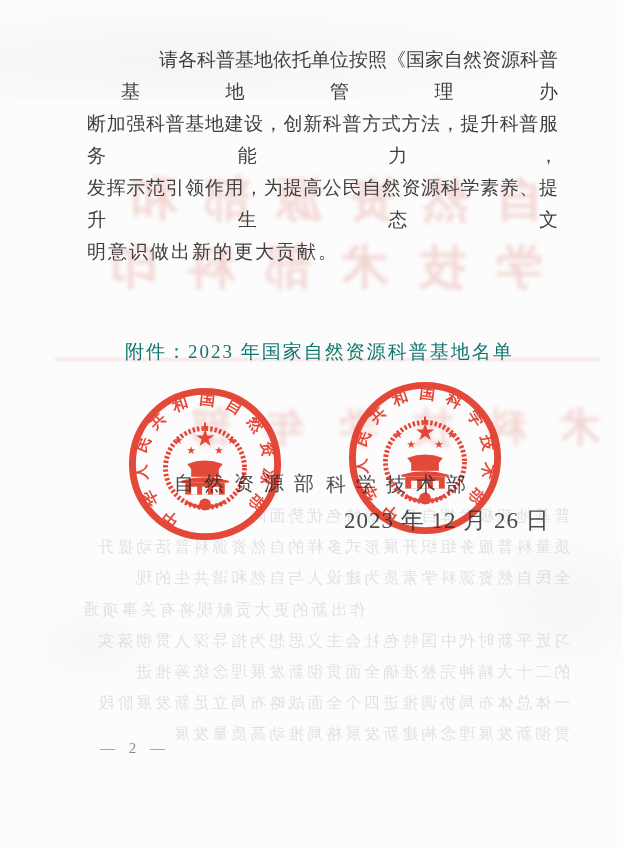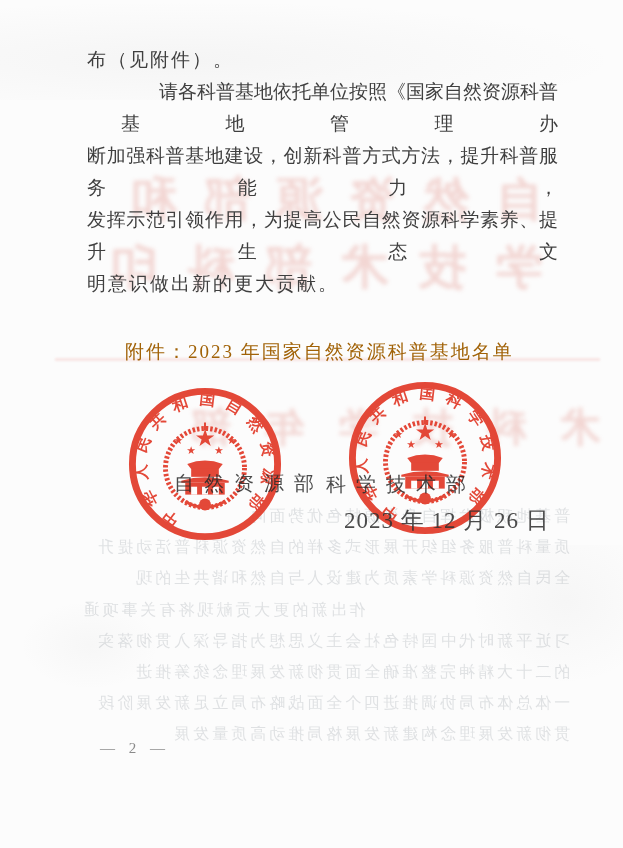--- a/index.html
+++ b/index.html
@@ -50,21 +50,21 @@
   .doc-text{
     position:absolute;left:87px;top:44px;width:471px;
     font-size:19px;line-height:32px;color:#3f3f3f;
     z-index:3;
   }
   .doc-line{letter-spacing:2px;white-space:nowrap;}
   .doc-line.full{white-space:normal;text-align:justify;text-align-last:justify;letter-spacing:normal;}
   .doc-line.indent{text-indent:2em;margin-left:34px;}
   .attachment-line{
     position:absolute;left:87px;top:336px;width:471px;
-    font-size:19px;line-height:32px;color:#a16207;
+    font-size:19px;line-height:32px;color:#0f766e;
     text-indent:2em;letter-spacing:2px;z-index:3;white-space:nowrap;
   }
 
   
   .seal{position:absolute;z-index:4;opacity:.93;}
   .seal.left{left:126px;top:385px;}
   .seal.right{left:346px;top:379px;}
   .seal-ring{fill:none;stroke:#e23b2a;stroke-width:7;}
   .seal-ring-text{fill:#e23b2a;font-size:16px;font-weight:bold;letter-spacing:10px;font-family:"Liberation Serif",serif;}
   .emblem *{pointer-events:none;}
@@ -105,21 +105,20 @@
       <div class="gray-row">质量科普服务组织开展形式多样的自然资源科普活动提升</div>
       <div class="gray-row">全民自然资源科学素质为建设人与自然和谐共生的现</div>
       <div class="gray-row">作出新的更大贡献现将有关事项通</div>
       <div class="gray-row">习近平新时代中国特色社会主义思想为指导深入贯彻落实</div>
       <div class="gray-row">的二十大精神完整准确全面贯彻新发展理念统筹推进</div>
       <div class="gray-row">一体总体布局协调推进四个全面战略布局立足新发展阶段</div>
       <div class="gray-row">贯彻新发展理念构建新发展格局推动高质量发展</div>
     </div>
 
   <div class="doc-text" id="body-lines">
-      <div class="doc-line">布（见附件）。</div>
       <div class="doc-line full indent">请各科普基地依托单位按照《国家自然资源科普基地管理办</div>
       <div class="doc-line full">断加强科普基地建设，创新科普方式方法，提升科普服务能力，</div>
       <div class="doc-line full">发挥示范引领作用，为提高公民自然资源科学素养、提升生态文</div>
       <div class="doc-line">明意识做出新的更大贡献。</div>
     </div>
 
   <div class="attachment-line">附件：2023 年国家自然资源科普基地名单</div>
 
   <svg class="seal left" width="158" height="158" viewBox="0 0 160 160">
     <defs>

